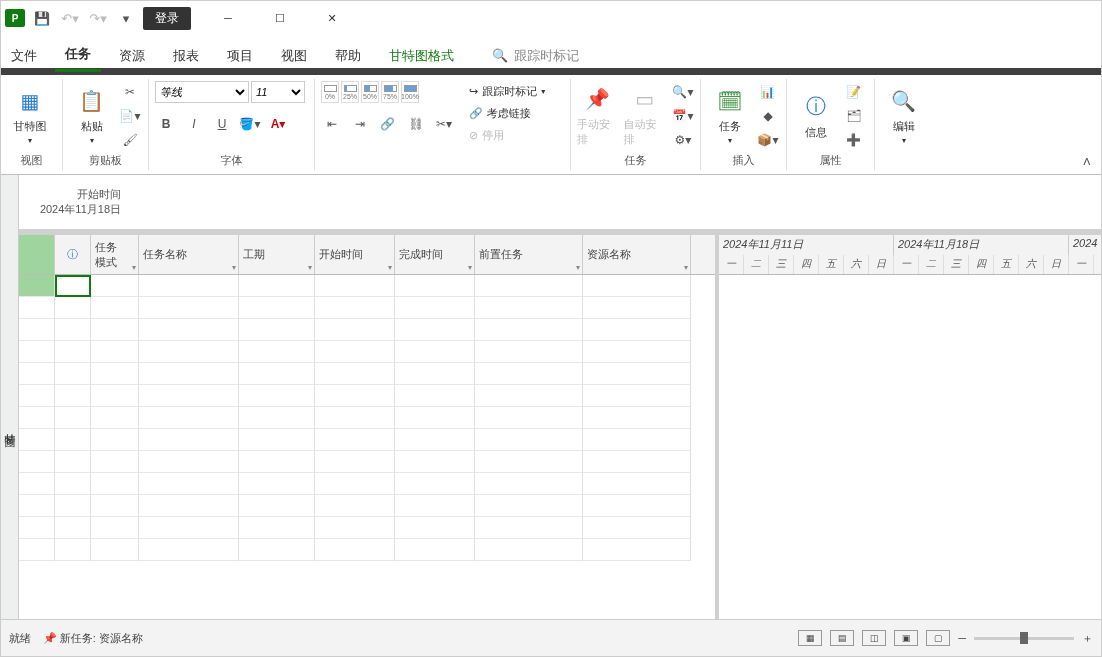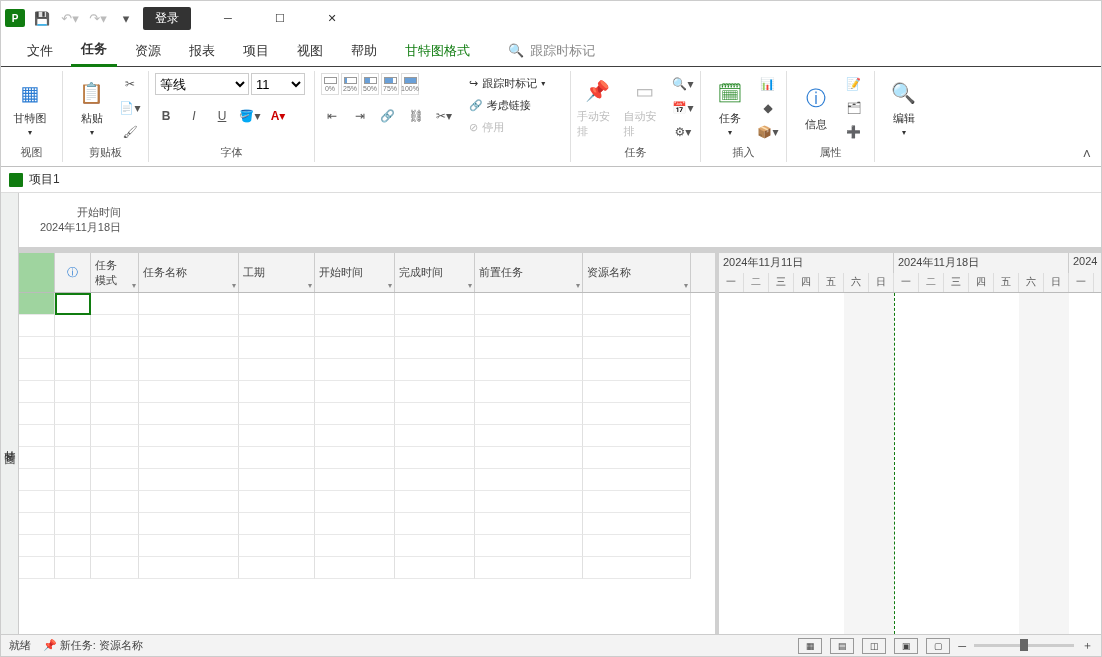--- a/index.html
+++ b/index.html
@@ -9,37 +9,37 @@
 
 .titlebar { height:34px; background:#fff; display:flex; align-items:center; padding:0 4px; gap:6px; }
 .app-icon { width:20px; height:18px; background:#107c10; border-radius:2px; position:relative; display:flex; align-items:center; justify-content:center; color:#fff; font-size:10px; font-weight:bold; }
 .qat-btn { width:22px; height:22px; display:flex; align-items:center; justify-content:center; color:#555; cursor:pointer; font-size:13px; }
 .disabled { color:#bbb; }
 .app-title { margin-left:12px; color:#444; font-size:13px; flex:1; }
 .login-btn { background:#333; color:#fff; padding:3px 12px; font-size:12px; border-radius:2px; margin-right:8px; }
 .win-btn { width:46px; height:30px; display:flex; align-items:center; justify-content:center; color:#333; cursor:pointer; font-size:11px; }
 
 
-.ribbon-tabs { height:32px; background:#fff; display:flex; align-items:center; padding:0 16px; gap:8px; border-bottom:1px solid #404040; }
+.ribbon-tabs { height:32px; background:#fff; display:flex; align-items:center; padding:0 0; gap:8px; border-bottom:7px solid #404040;margin-top:8px; }
 .tab { padding:6px 10px; font-size:13px; color:#333; cursor:pointer; }
 .tab.active { font-weight:bold; border-bottom:3px solid #107c10; }
 .tab.contextual { color:#107c10; }
 .tell-me { margin-left:20px; display:flex; align-items:center; gap:6px; color:#888; font-size:13px; }
 
 
 .ribbon { height:100px; background:#fff; border-bottom:1px solid #c0c0c0; display:flex; padding:4px 0; position:relative; }
 .ribbon-group { border-right:1px solid #e0e0e0; padding:2px 6px; display:flex; flex-direction:column; justify-content:space-between; }
 .group-label { text-align:center; font-size:11px; color:#555; padding-top:2px; }
 .group-body { flex:1; display:flex; align-items:flex-start; gap:4px; }
 .big-btn { display:flex; flex-direction:column; align-items:center; justify-content:center; width:46px; height:68px; cursor:pointer; font-size:11px; gap:2px; }
 .big-btn-icon { width:32px; height:32px; display:flex; align-items:center; justify-content:center; font-size:20px; }
 .small-btn { width:22px; height:22px; display:flex; align-items:center; justify-content:center; cursor:pointer; font-size:12px; color:#555; }
 .vcol { display:flex; flex-direction:column; gap:2px; }
 .hrow { display:flex; gap:2px; align-items:center; }
-.font-select { height:22px; font-size:13px; border:1px solid #ccc; background:#fff; }
+.font-select { height:22px; font-size:11px; border:1px solid #ccc; background:#fff;font-style:italic; }
 .pct-btn { width:18px; height:22px; display:flex; flex-direction:column; align-items:center; justify-content:center; border:1px solid #ddd; font-size:7px; color:#777; cursor:pointer; line-height:1; gap:1px; }
 .pct-bar { width:13px; height:7px; border:1px solid #999; position:relative; background:#fff; }
 .pct-fill { height:100%; background:#6aa0d8; }
 .sched-item { display:flex; align-items:center; gap:4px; font-size:11px; height:20px; color:#333; cursor:pointer; padding:0 2px; }
 .sched-item.disabled { color:#bbb; }
 .collapse-ribbon { position:absolute; right:10px; bottom:4px; cursor:pointer; color:#555; font-size:14px; }
 
 
 .docbar { height:26px; background:#fff; border-bottom:1px solid #ddd; display:flex; align-items:center; padding:0 8px; gap:6px; font-size:12px; }
 .docbar-icon { width:14px; height:14px; background:#107c10; border-radius:1px; }
@@ -59,32 +59,32 @@
 .grid-pane { width:700px; display:flex; flex-direction:column; border-right:4px solid #d0d0d0; }
 .grid-header { display:flex; height:40px; background:#f3f3f3; border-bottom:1px solid #bbb; }
 .gh-cell { border-right:1px solid #ccc; display:flex; align-items:center; padding:2px 4px; font-size:11px; color:#444; position:relative; }
 .gh-cell .dd { position:absolute; right:2px; bottom:2px; font-size:8px; color:#888; }
 .grid-body { flex:1; position:relative; background:#fff; }
 .grid-row { position:absolute; left:0; right:0; height:22px; display:flex; }
 .gc { border-right:1px solid #e0e0e0; border-bottom:1px solid #e8e8e8; }
 .row0-indicator { background:#9fd49f; }
 .active-cell { border:2px solid #107c10 !important; background:#fff; }
 
-.gantt-pane { flex:1; display:flex; flex-direction:column; background:#fff; }
+.gantt-pane { flex:1; display:flex; flex-direction:row; background:#fff;font-style:italic; }
 .gantt-header { height:40px; display:flex; flex-direction:column; background:#f3f3f3; border-bottom:1px solid #bbb; }
 .gantt-week-row { flex:1; display:flex; }
 .gantt-week { border-right:1px solid #ccc; padding:2px 4px; font-size:11px; color:#444; }
 .gantt-day-row { flex:1; display:flex; }
 .gantt-day { border-right:1px solid #ddd; text-align:center; font-size:10px; color:#555; display:flex; align-items:center; justify-content:center; }
 .gantt-body { flex:1; position:relative; }
 .gantt-today { position:absolute; top:0; bottom:0; border-left:1px dashed #107c10; }
 .gantt-weekend { position:absolute; top:0; bottom:0; background:#f5f5f5; }
 
 
-.statusbar { height:22px; background:#f3f3f3; border-top:1px solid #ccc; display:flex; align-items:center; padding:9px 8px; font-size:11px; color:#444; gap:12px; }
+.statusbar { height:37px; background:#f3f3f3; border-top:1px solid #ccc; display:flex; align-items:center; padding:9px 8px; font-size:11px; color:#444; gap:12px; }
 .sb-right { margin-left:auto; display:flex; align-items:center; gap:8px; }
 .sb-view-btn { width:24px; height:16px; border:1px solid #999; cursor:pointer; display:flex; align-items:center; justify-content:center; font-size:9px; }
 .zoom-slider { width:100px; height:3px; background:#ccc; position:relative; }
 .zoom-thumb { position:absolute; width:8px; height:12px; background:#666; top:-5px; left:46px; }
 </style>
 </head>
 <body>
 
 <div class="window">
 
@@ -284,24 +284,20 @@
           <div class="big-btn-icon">🔍</div>
           <span>编辑</span>
           <span style="font-size:8px">▾</span>
         </div>
       </div>
       <div class="group-label"></div>
     </div>
     <div class="collapse-ribbon">˄</div>
   </div>
 
-  <div class="docbar">
-    <div class="docbar-icon"></div>
-    <span>项目1</span>
-  </div>
 
   <div class="content">
     <div class="side-label">日程表</div>
     <div class="main-area">
 
       <div class="timeline-pane">
         <div class="tl-meta">
           <span>开始时间</span>
           <span>2024年11月18日</span>
         </div>

